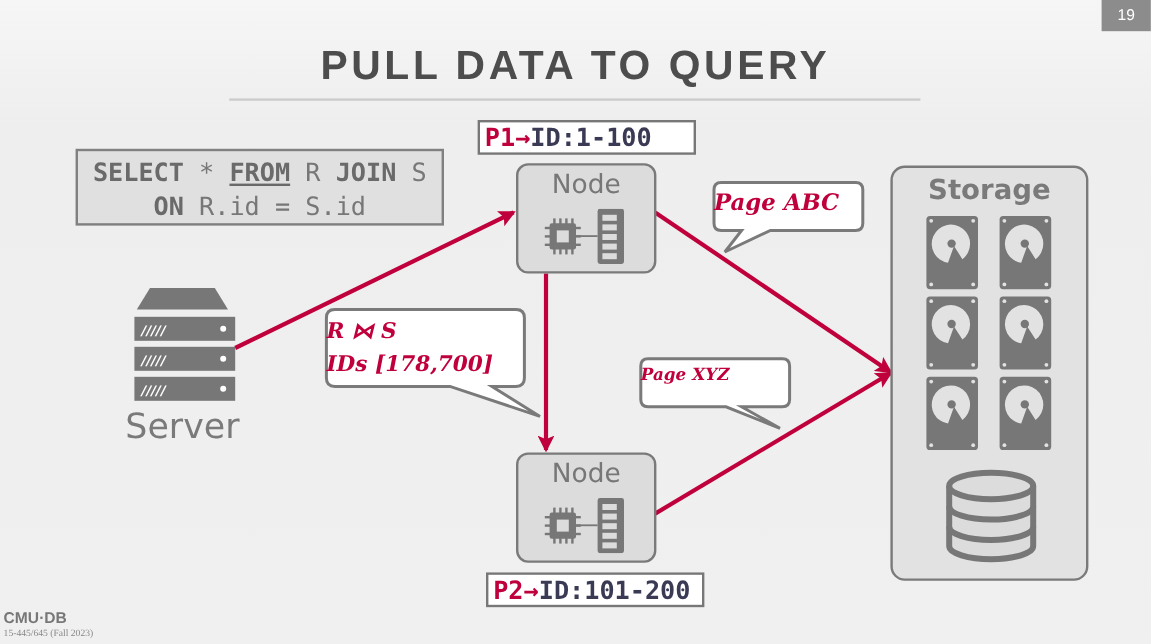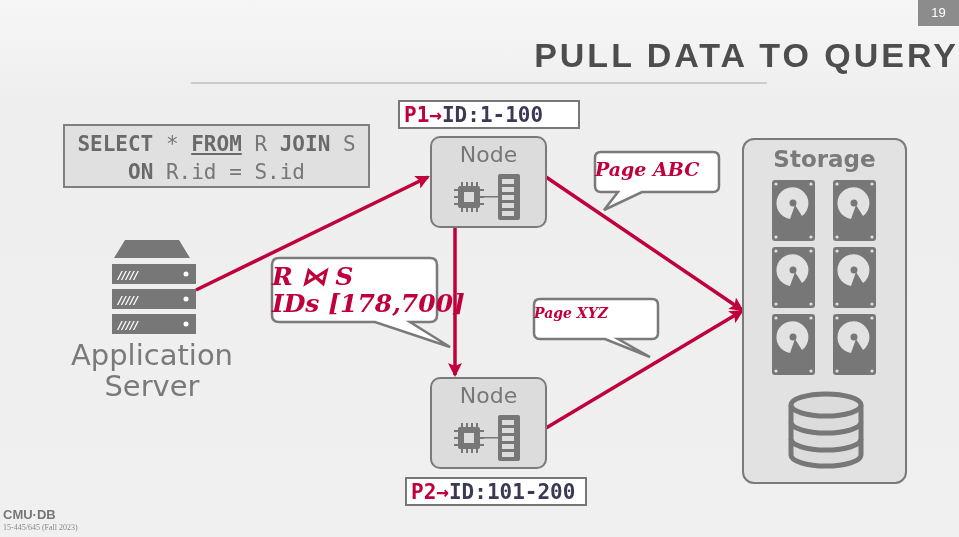--- a/index.html
+++ b/index.html
@@ -1,19 +1,19 @@
 <!DOCTYPE html>
 <html><head>
 <meta charset="utf-8">
 <style>
   html,body{margin:0;padding:0;}
   body{width:959px;height:537px;overflow:hidden;background:#f0f0f0;position:relative;font-family:"DejaVu Sans",sans-serif;}
   .slide{position:absolute;left:0;top:0;width:959px;height:537px;background:linear-gradient(#f6f6f6,#eeeeee 20%,#f0f0f0);}
   .page-num{position:absolute;left:918px;top:0;width:41px;height:26px;background:#8c8c8c;color:#fff;font-family:"Liberation Sans",sans-serif;font-size:13px;text-align:center;line-height:26px;}
-  .title{position:absolute;left:0;top:36px;width:959px;text-align:right;font-family:"Liberation Sans",sans-serif;font-weight:bold;font-size:34px;letter-spacing:3px;color:#4d4d4d;}
+  .title{position:absolute;left:0;top:36px;width:959px;text-align:center;font-family:"Liberation Sans",sans-serif;font-weight:bold;font-size:34px;letter-spacing:3px;color:#4d4d4d;}
   .title-rule{position:absolute;left:191px;top:82px;width:576px;height:2px;background:#cccccc;}
   .sql-box{position:absolute;left:63px;top:124px;width:307px;height:64px;border:2px solid #808080;background:#e0e0e0;box-sizing:border-box;font-family:"DejaVu Sans Mono",monospace;font-size:21px;color:#777;text-align:center;line-height:28px;padding-top:4px;}
   .sql-box b{color:#6a6a6a;}
   .node{position:absolute;width:117px;height:92px;border:2px solid #7a7a7a;border-radius:10px;background:#dcdcdc;box-sizing:border-box;}
   .node-label{position:absolute;left:0;top:4px;width:100%;text-align:center;font-family:"DejaVu Sans",sans-serif;font-size:22px;color:#777;}
   .node-icon{position:absolute;left:20px;top:36px;}
   .part-label{position:absolute;background:#fff;border:2px solid #777;box-sizing:border-box;font-family:"DejaVu Sans Mono",monospace;font-weight:bold;font-size:21px;line-height:26px;padding-left:4px;color:#3a3a55;white-space:nowrap;}
   .part-label .p{color:#c0003c;}
   .app-label{position:absolute;left:60px;top:340px;width:184px;text-align:center;font-family:"DejaVu Sans",sans-serif;font-size:29px;line-height:31px;color:#7a7a7a;}
   .storage{position:absolute;left:742px;top:138px;width:165px;height:346px;border:2px solid #7a7a7a;border-radius:12px;background:#e2e2e2;box-sizing:border-box;}
@@ -67,29 +67,28 @@
         <circle cx="186" cy="274" r="2.5"></circle>
         <circle cx="186" cy="299" r="2.5"></circle>
         <circle cx="186" cy="324" r="2.5"></circle>
         <text x="118" y="279" font-family="DejaVu Sans" font-style="italic" font-weight="bold" font-size="11">/////</text>
         <text x="118" y="304" font-family="DejaVu Sans" font-style="italic" font-weight="bold" font-size="11">/////</text>
         <text x="118" y="329" font-family="DejaVu Sans" font-style="italic" font-weight="bold" font-size="11">/////</text>
       </g>
     </g>
   </svg>
 
-  <div class="bubble-text" style="left:272px;top:263px;width:165px;font-size:25px;line-height:27px;">
+  <div class="bubble-text" style="left:272px;top:263px;width:165px;font-size:18px;line-height:27px;">
     <div>R ⋈ S</div>
     <div>IDs [178,700]</div>
   </div>
   <div class="bubble-text" style="left:595px;top:158px;width:124px;font-size:19px;">Page ABC</div>
   <div class="bubble-text" style="left:534px;top:305px;width:124px;font-size:14px;">Page XYZ</div>
 
   <div class="app-label">
-    <div>Application</div>
     <div>Server</div>
   </div>
 
   <div class="node" style="left:430px;top:136px;">
     <div class="node-label">Node</div>
     <svg class="node-icon" width="76" height="46">
       <g fill="#777">
         <rect x="6" y="12" width="22" height="22" rx="2"></rect>
         <rect x="9" y="8" width="2" height="30"></rect>
           <rect x="14" y="8" width="2" height="30"></rect>

